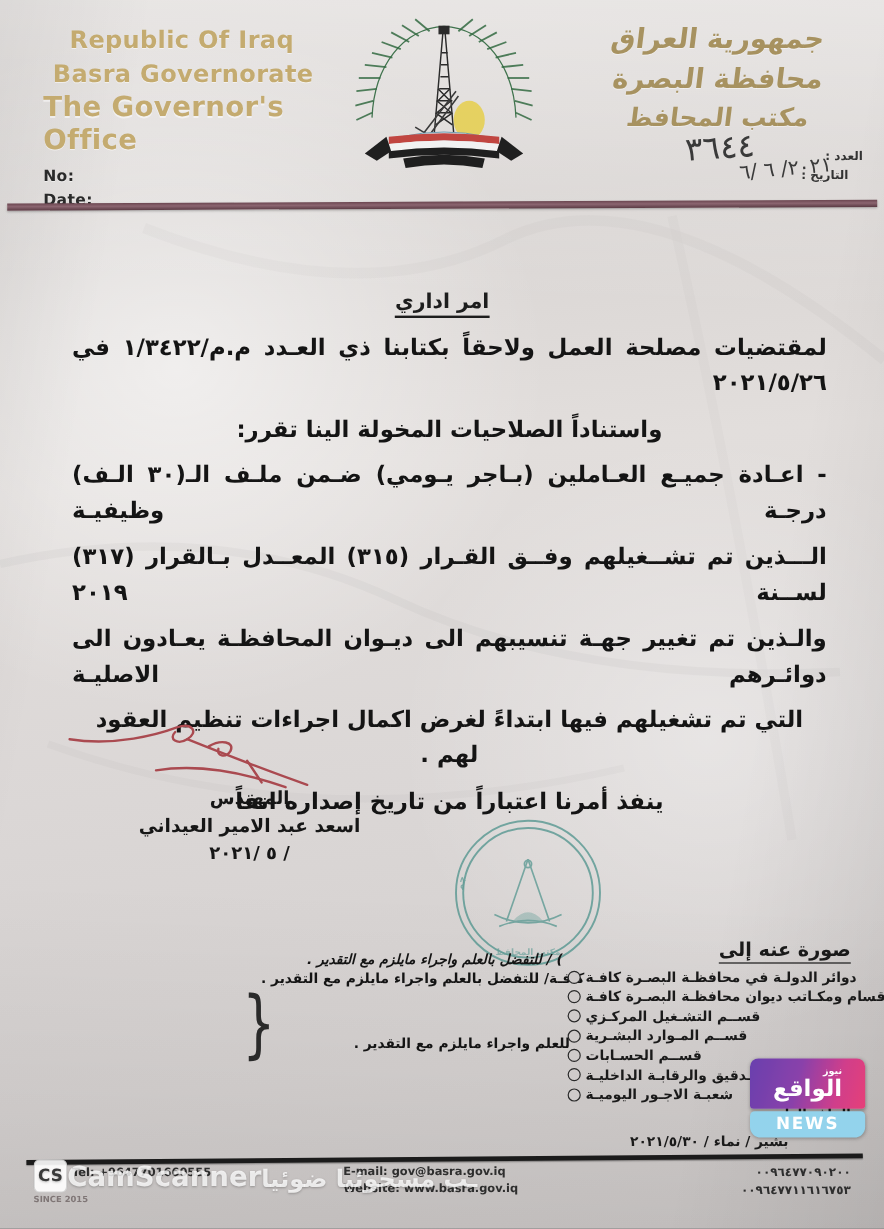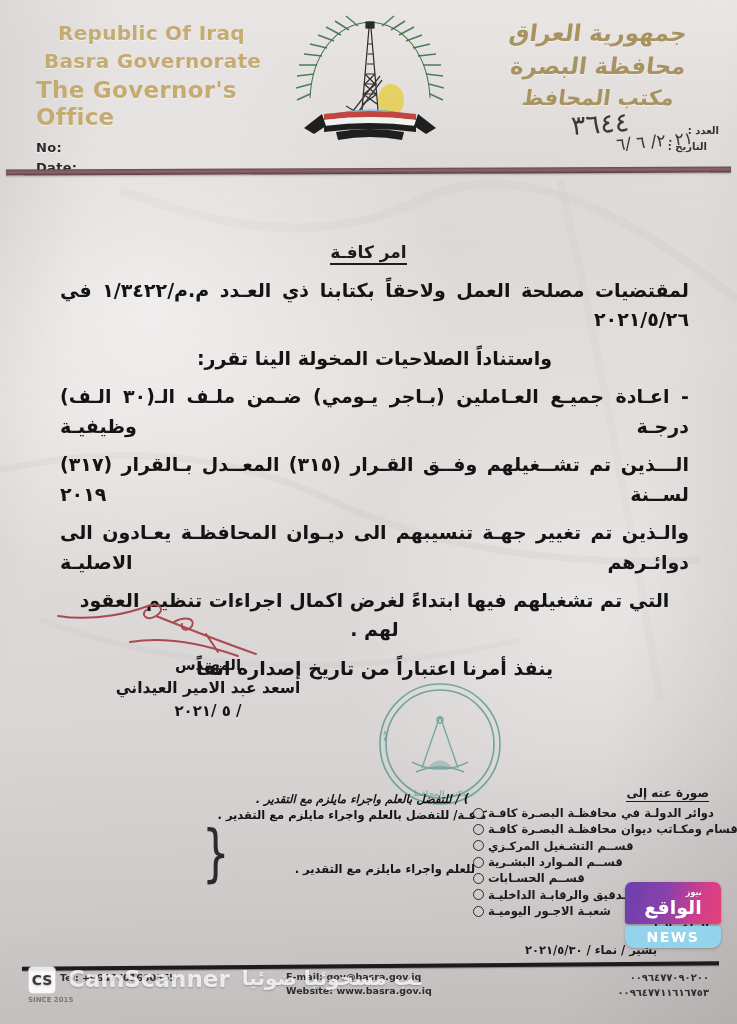--- a/index.html
+++ b/index.html
@@ -92,21 +92,21 @@
   .scribble{position:absolute;left:56px;top:598px;width:260px;height:80px;}
 
   
   .stamp{position:absolute;left:350px;top:676px;width:180px;height:140px;opacity:.82;}
 
   
   .cc{
     position:absolute;right:28px;top:782px;width:236px;text-align:right;
     color:#1a1a1a;font-weight:bold;
   }
-  .cc-title{font-size:12px;border-bottom:1.6px solid #1a1a1a;display:inline-block;padding-bottom:1px;margin-bottom:3px;}
+  .cc-title{font-size:16px;border-bottom:1.6px solid #1a1a1a;display:inline-block;padding-bottom:1px;margin-bottom:3px;}
   .cc ul{list-style:none;margin:0;padding:0;}
   .cc li{font-size:11.5px;line-height:1.42;display:flex;align-items:center;justify-content:flex-end;gap:4px;white-space:nowrap;}
   .bullet{
     flex:0 0 auto;width:9px;height:9px;border-radius:50%;
     border:1.4px solid #2a2a2a;background:#cfcbca;display:inline-block;
   }
   .cc-tail{font-size:11px;margin-top:2px;text-align:right;}
   .cc-sign{font-size:11.5px;margin-top:9px;text-align:center;letter-spacing:1px;}
 
   
@@ -125,21 +125,21 @@
     transform:rotate(-.45deg);box-shadow:0 1px 1px rgba(0,0,0,.3);
   }
   .foot{position:absolute;top:968px;left:0;right:0;height:46px;color:#2e2e2e;}
   .foot-block{position:absolute;font-size:9.5px;line-height:1.5;direction:ltr;font-weight:bold;white-space:nowrap;}
   .f-tel{left:60px;top:3px;text-align:left;}
   .f-mail{left:286px;top:2px;text-align:left;}
   .f-phones{right:28px;top:2px;text-align:right;direction:rtl;font-size:10px;letter-spacing:.5px;}
 
   
   .cam{
-    position:absolute;left:28px;top:966px;display:flex;align-items:flex-start;gap:12px;
+    position:absolute;left:28px;top:966px;display:flex;align-items:flex-end;gap:0;
     color:rgba(255,255,255,.80);font-size:23px;font-weight:bold;
     text-shadow:0 1px 2px rgba(0,0,0,.25);direction:ltr;white-space:nowrap;
   }
   .cs-badge{
     width:26px;height:26px;border-radius:5px;background:rgba(255,255,255,.9);
     color:#3a3a3a;font-size:14px;display:flex;align-items:center;justify-content:center;
     border:1px solid rgba(0,0,0,.15);font-weight:bold;
   }
   .cam-ar{font-size:20px;}
   .cs-sub{position:absolute;left:28px;top:996px;font-size:7px;color:rgba(120,110,110,.9);font-weight:bold;direction:ltr;}
@@ -246,21 +246,21 @@
     <div class="ar3">مكتب المحافظ</div>
   </div>
   <div class="lbl-adad">العدد :</div>
   <div class="lbl-tarikh">التاريخ :</div>
   <div class="hw-no">٣٦٤٤</div>
   <div class="hw-date">٢٠٢١/ ٦ /٦</div>
 
   <div class="rule"></div>
 
   <div class="order-title">
-    <u>امر كافـة</u>
+    <u>امر اداري</u>
   </div>
 
   <div class="body">
     <p class="p-just">لمقتضيات مصلحة العمل ولاحقاً بكتابنا ذي العـدد م.م/١/٣٤٢٢ في ٢٠٢١/٥/٢٦</p>
     <p class="p-center">واستناداً الصلاحيات المخولة الينا تقرر:</p>
     <p class="p-just">- اعـادة جميـع العـاملين (بـاجر يـومي) ضـمن ملـف الـ(٣٠ الـف) درجـة وظيفيـة</p>
     <p class="p-just">الـــذين تم تشــغيلهم وفــق القـرار (٣١٥) المعــدل بـالقرار (٣١٧) لســنة ٢٠١٩</p>
     <p class="p-just">والـذين تم تغيير جهـة تنسيبهم الى ديـوان المحافظـة يعـادون الى دوائـرهم الاصليـة</p>
     <p class="p-center">التي تم تشغيلهم فيها ابتداءً لغرض اكمال اجراءات تنظيم العقود لهم .</p>
     <p class="p-center">ينفذ أمرنا اعتباراً من تاريخ إصداره انفاً</p>

